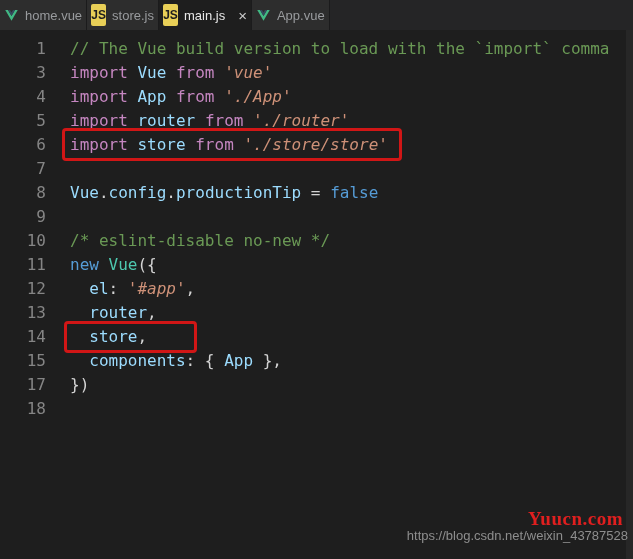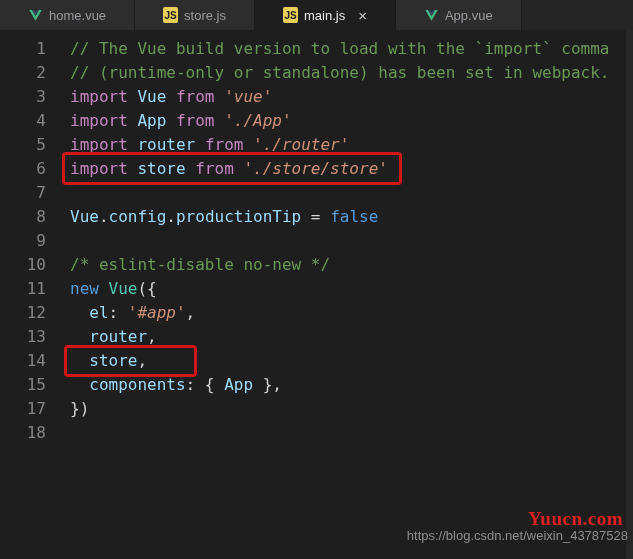--- a/index.html
+++ b/index.html
@@ -7,29 +7,29 @@
     width:633px;height:559px;position:relative;overflow:hidden;
     background:#1e1e1e;
     font-family:"DejaVu Sans Mono",monospace;
   }
   
   .tab-bar{
     height:30px;background:#252526;display:flex;align-items:stretch;
     font-family:"Liberation Sans",sans-serif;font-size:13px;
   }
   .tab{
-    display:flex;align-items:center;gap:6px;padding:0 28px;
+    display:flex;align-items:center;gap:6px;padding:0 4px;
     background:#2d2d2d;color:#999b9e;border-right:1px solid #1b1b1c;cursor:pointer;
     white-space:nowrap;
   }
   .tab.active{background:#1e1e1e;color:#e8e8e8;}
   .tab-icon{display:inline-flex;align-items:center;}
   .js-badge{
-    background:#e8cf57;color:#1e1e1e;font-weight:bold;font-size:10px;
-    width:15px;height:16px;display:inline-flex;align-items:center;justify-content:center;
+    background:#e8cf57;color:#1e1e1e;font-weight:bold;font-size:12px;
+    width:15px;height:22px;display:inline-flex;align-items:center;justify-content:center;
     border-radius:2px;font-family:"Liberation Sans",sans-serif;
   }
   .tab-close{margin-left:7px;color:#cccccc;font-size:15px;line-height:1;}
   
   .editor{
     position:absolute;top:30px;left:0;right:0;bottom:0;
     padding-top:7px;font-size:16px;line-height:24px;cursor:text;
   }
   .line{height:24px;white-space:pre;}
   .ln{display:inline-block;width:46px;text-align:right;color:#858585;}
@@ -90,21 +90,20 @@
             <path fill="#41B883" d="M2 3h4.4L12 12.6 17.6 3H22L12 20.4z"></path>
             <path fill="#35495E" d="M6.4 3h3.2L12 7.2 14.4 3h3.2L12 12.6z"></path>
           </svg>
         </span>
         <span class="tab-label">App.vue</span>
       </div>
     </div>
   <div class="editor">
     <div class="lines">
         <div class="line"><span class="ln">1</span><span class="lc"><span class="tk-cm">// The Vue build version to load with the `import` comma</span></span></div>
-        <div class="line"><span class="ln">2</span><span class="lc"><span class="tk-cm">// (runtime-only or standalone) has been set in webpack.</span></span></div>
         <div class="line"><span class="ln">3</span><span class="lc"><span class="tk-kw">import </span><span class="tk-id">Vue </span><span class="tk-kw">from </span><span class="tk-st">'vue'</span></span></div>
         <div class="line"><span class="ln">4</span><span class="lc"><span class="tk-kw">import </span><span class="tk-id">App </span><span class="tk-kw">from </span><span class="tk-st">'./App'</span></span></div>
         <div class="line"><span class="ln">5</span><span class="lc"><span class="tk-kw">import </span><span class="tk-id">router </span><span class="tk-kw">from </span><span class="tk-st">'./router'</span></span></div>
         <div class="line"><span class="ln">6</span><span class="lc"><span class="redbox rb-6"><span class="tk-kw">import </span><span class="tk-id">store </span><span class="tk-kw">from </span><span class="tk-st">'./store/store'</span></span></span></div>
         <div class="line"><span class="ln">7</span><span class="lc"></span></div>
         <div class="line"><span class="ln">8</span><span class="lc"><span class="tk-id">Vue</span><span class="tk-pn">.</span><span class="tk-id">config</span><span class="tk-pn">.</span><span class="tk-id">productionTip</span><span class="tk-pn"> = </span><span class="tk-kb">false</span></span></div>
         <div class="line"><span class="ln">9</span><span class="lc"></span></div>
         <div class="line"><span class="ln">10</span><span class="lc"><span class="tk-cm">/* eslint-disable no-new */</span></span></div>
         <div class="line"><span class="ln">11</span><span class="lc"><span class="tk-kb">new </span><span class="tk-cl">Vue</span><span class="tk-pn">({</span></span></div>
         <div class="line"><span class="ln">12</span><span class="lc"><span class="tk-pn">  </span><span class="tk-id">el</span><span class="tk-pn">: </span><span class="tk-st">'#app'</span><span class="tk-pn">,</span></span></div>

